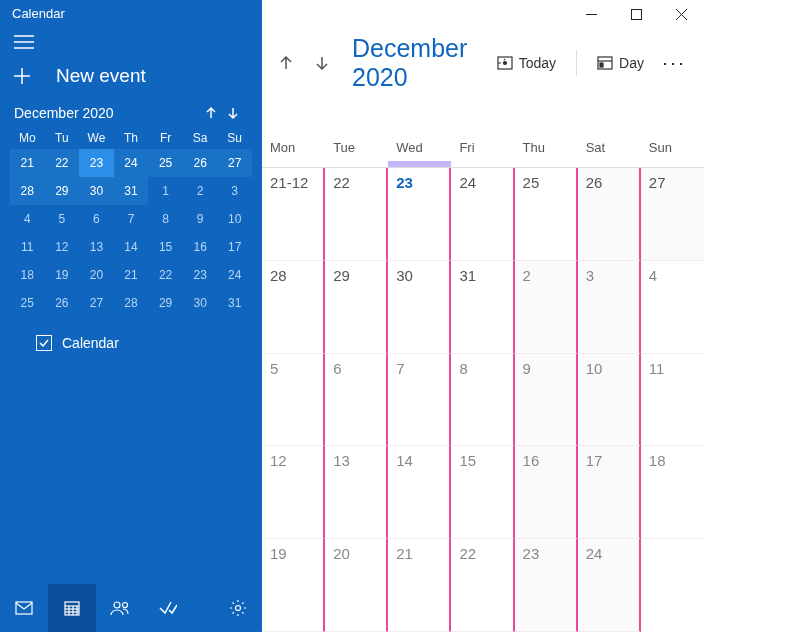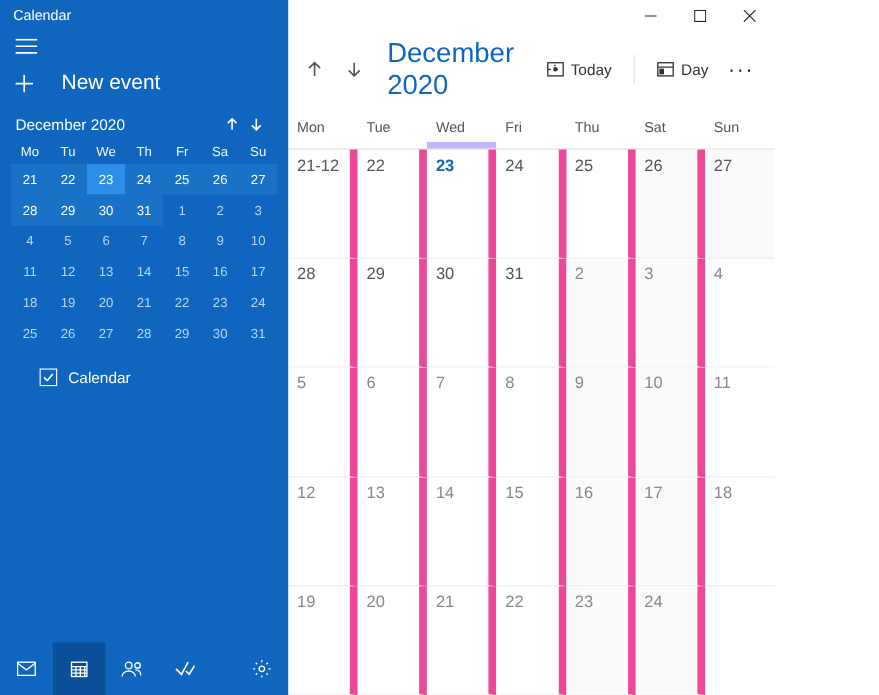--- a/index.html
+++ b/index.html
@@ -31,25 +31,25 @@
   
   .main { flex: 1; display: flex; flex-direction: column; background: #fff; }
   .titlebar { height: 28px; display: flex; justify-content: flex-end; align-items: center; }
   .titlebar .win-btn { width: 45px; height: 28px; display: flex; align-items: center; justify-content: center; cursor: pointer; }
   .toolbar { display: flex; align-items: center; padding: 6px 14px 10px 10px; gap: 8px; }
   .toolbar .nav-arr { width: 28px; height: 28px; display: flex; align-items: center; justify-content: center; cursor: pointer; }
   .toolbar .month-title { color: #1066be; font-size: 25px; font-weight: 400; margin-left: 8px; flex: 1; }
   .toolbar .tool { display: flex; align-items: center; gap: 6px; font-size: 14px; padding: 4px 6px; cursor: pointer; color: #333; }
   .toolbar .vline { width: 1px; height: 26px; background: #ddd; margin: 0 6px; }
   .dots { font-size: 18px; letter-spacing: 2px; cursor: pointer; padding: 0 4px; }
-  .dayhead { display: grid; grid-template-columns: repeat(7, 1fr); border-bottom: 1px solid #ddd; }
+  .dayhead { display: grid; grid-template-columns: repeat(7, 1fr); border-bottom: 1px solid #ddd; margin-top: 32px; }
   .dayhead div { font-size: 13px; color: #555; padding: 6px 8px 6px; }
   .dayhead .sel { border-bottom: 6px solid #c4b5fd; }
   .grid { flex: 1; display: grid; grid-template-columns: repeat(7, 1fr); grid-template-rows: repeat(5, 1fr); }
-  .cell { border-right: 7px solid #ec4899; border-bottom: 1px solid #eee; padding: 6px 8px; font-size: 15px; color: #555; cursor: pointer; }
+  .cell { border-right: 2px solid #ec4899; border-bottom: 1px solid #eee; padding: 6px 8px; font-size: 15px; color: #555; cursor: pointer; }
   .cell.other { color: #888; }
   .cell.sel { color: #1066be; font-weight: 600; }
   .cell.weekend { background: #fafafa; }
   .cell:nth-child(7n) { border-right: none; }
   svg { display: block; }
 </style>
 </head>
 <body>
 
 <div class="app">

